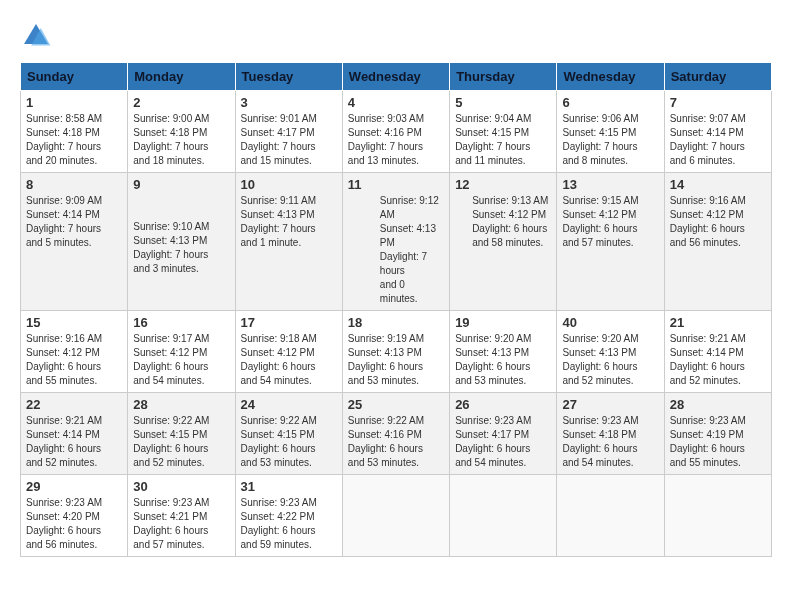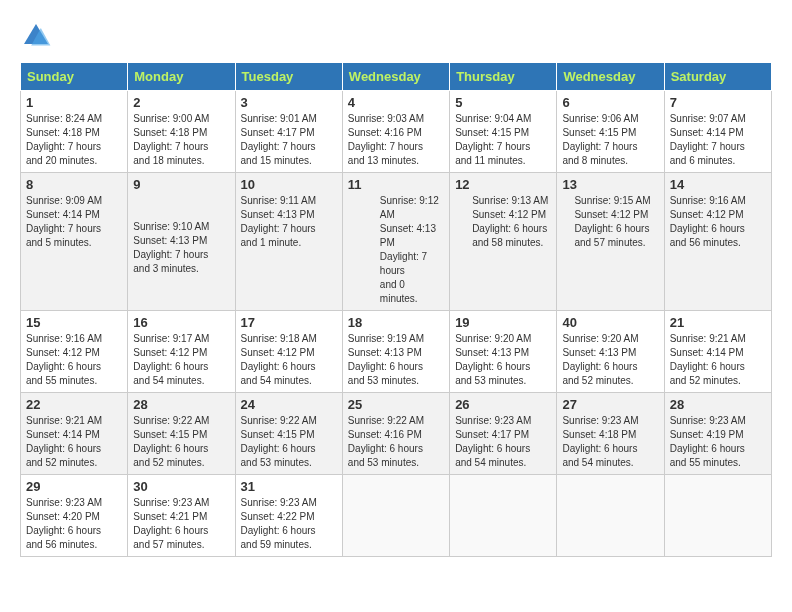--- a/index.html
+++ b/index.html
@@ -45,21 +45,21 @@
     .location {
       font-size: 16px;
       color: #555;
     }
     .calendar {
       width: 100%;
       border-collapse: collapse;
     }
     .calendar th {
       background: #2e75b6;
-      color: #bef264;
+      color: #0f172a;
       font-size: 13px;
       font-weight: bold;
       padding: 6px 6px;
       text-align: left;
       border: 1px solid #fff;
     }
     .calendar td {
       vertical-align: top;
       border: 1px solid #ccc;
       padding: 4px 5px;
@@ -116,21 +116,21 @@
         <th>Wednesday</th>
         <th>Thursday</th>
         <th>Wednesday</th>
         <th>Saturday</th>
       </tr>
   </thead>
   <tbody id="calendar-body">
   <tr>
         <td>
           <span class="day-num">1</span>
-          <div class="day-info" style="white-space: pre-line;">Sunrise: 8:24 AM
+          <div class="day-info" style="white-space: pre-line;">Sunrise: 8:58 AM
 Sunset: 4:18 PM
 Daylight: 7 hours
 and 20 minutes.</div>
         </td>
         <td>
           <span class="day-num">2</span>
           <div class="day-info" style="white-space: pre-line;">Sunrise: 9:00 AM
 Sunset: 4:18 PM
 Daylight: 7 hours
 and 18 minutes.</div>
@@ -202,21 +202,21 @@
         </td>
         <td>
           <span class="day-num">12</span>
           <div class="day-info" style="white-space: pre-line; margin-left: 17px;">Sunrise: 9:13 AM
 Sunset: 4:12 PM
 Daylight: 6 hours
 and 58 minutes.</div>
         </td>
         <td>
           <span class="day-num">13</span>
-          <div class="day-info" style="white-space: pre-line; margin-left: 12px;">Sunrise: 9:15 AM
+          <div class="day-info" style="white-space: pre-line;">Sunrise: 9:15 AM
 Sunset: 4:12 PM
 Daylight: 6 hours
 and 57 minutes.</div>
         </td>
         <td>
           <span class="day-num">14</span>
           <div class="day-info" style="white-space: pre-line;">Sunrise: 9:16 AM
 Sunset: 4:12 PM
 Daylight: 6 hours
 and 56 minutes.</div>

